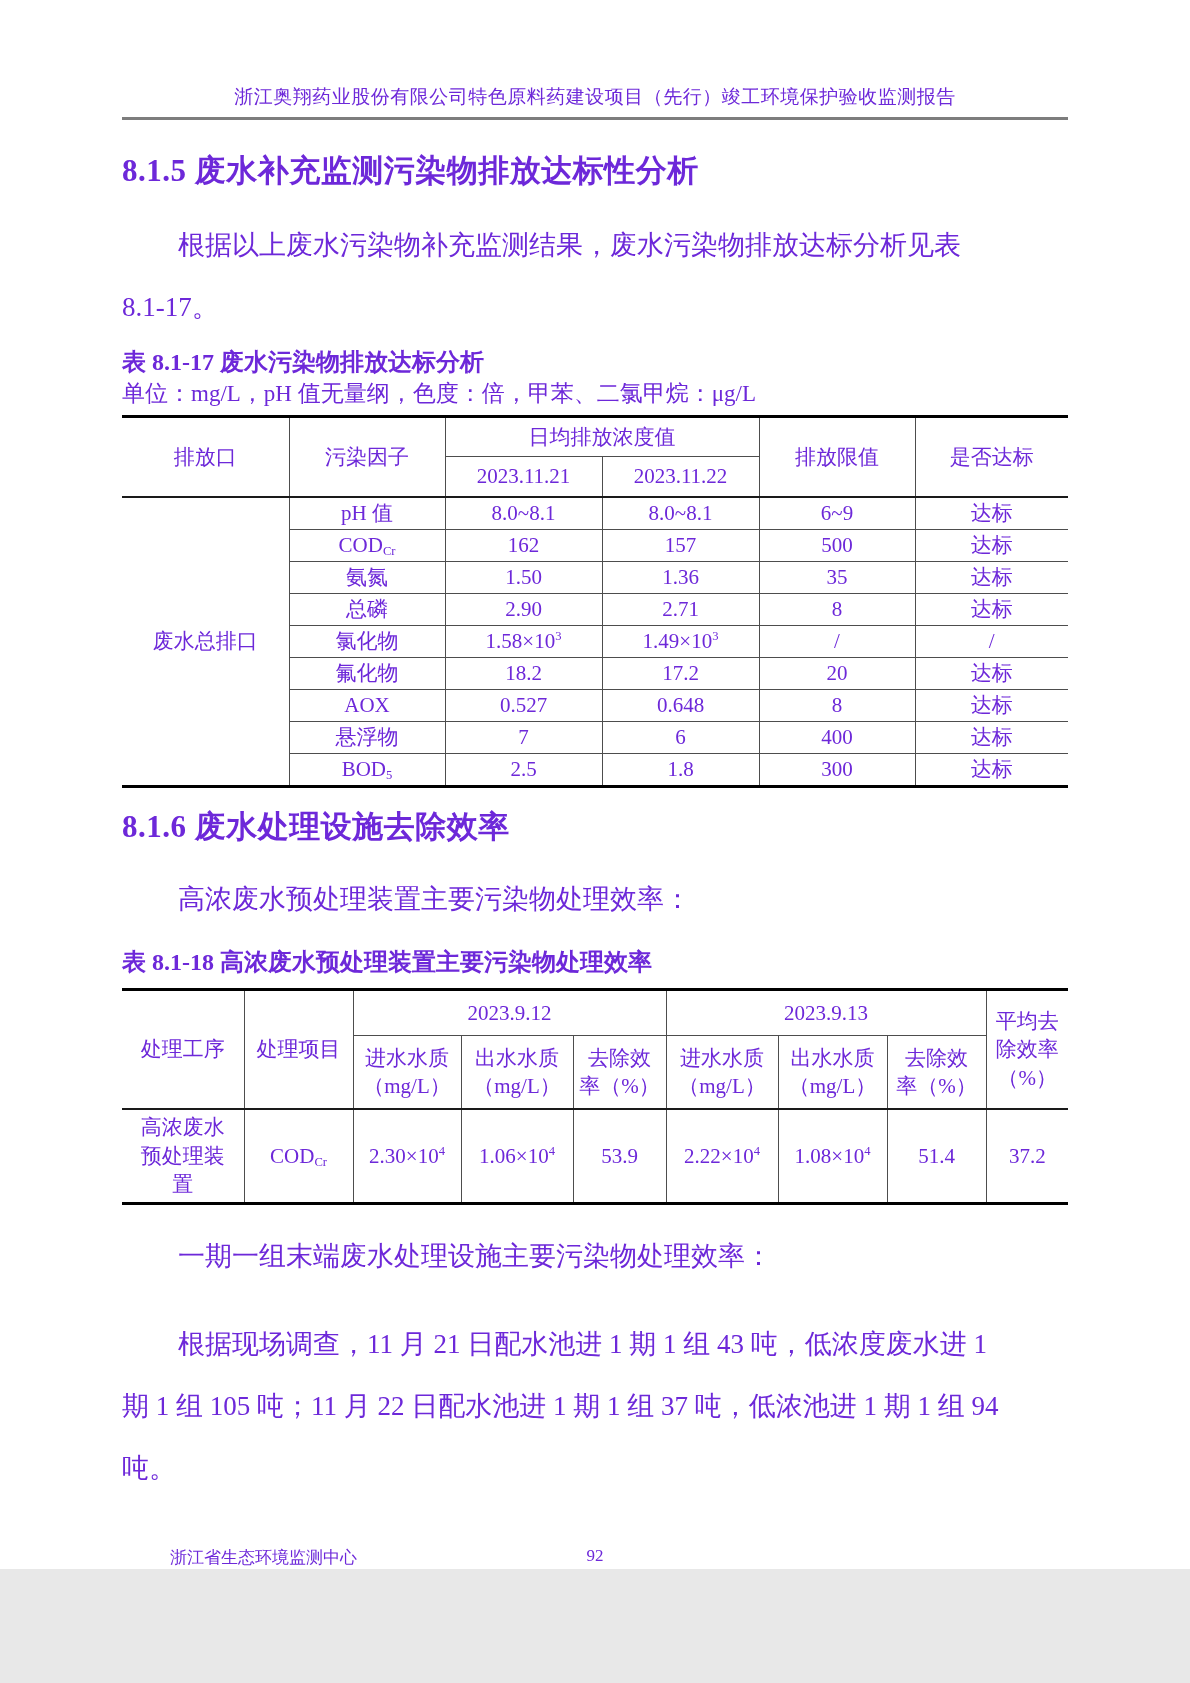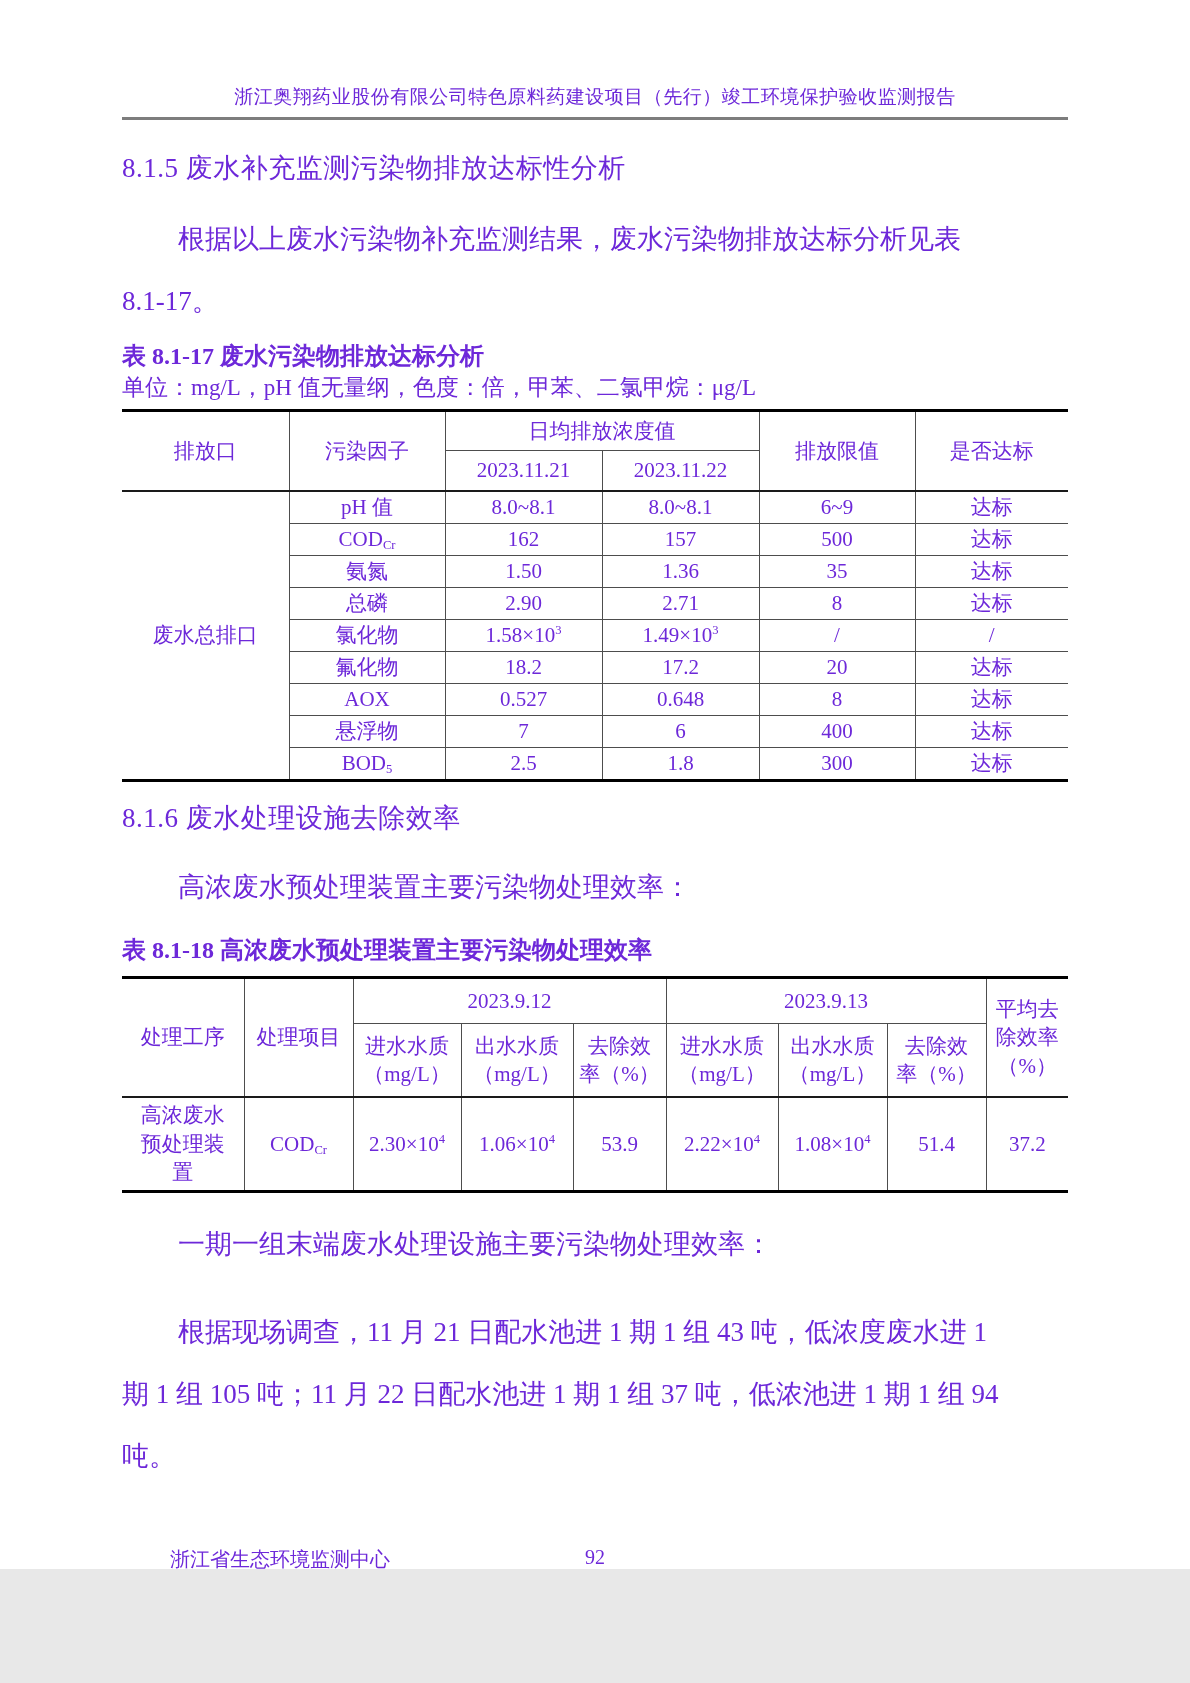--- a/index.html
+++ b/index.html
@@ -24,22 +24,22 @@
     letter-spacing:0.5px;
     white-space:nowrap;
   }
   .header-rule{
     margin-top:7px;
     height:3px;
     background:#7d7d7d;
   }
   .section-heading{
     margin:30px 0 0 0;
-    font-size:27px;
-    font-weight:normal;
+    font-size:31px;
+    font-weight:bold;
     letter-spacing:0.5px;
   }
   .para{ font-size:27px; }
   .para-line{ line-height:62px; }
   .indent{ text-indent:56px; }
   .para-block1{ margin-top:22px; }
   .table-caption{
     margin-top:8px;
     font-size:24px;
     font-weight:bold;
@@ -82,21 +82,21 @@
   sup,sub{ font-size:0.6em; line-height:0;font-family:Liberation Serif, serif; }
   sup{ vertical-align:0.6em; }
   sub{ vertical-align:-0.25em; }
   .gap-816{ margin-top:18px; }
   .para-single{ margin-top:20px; line-height:62px; font-size:27px; }
   .para-survey{ margin-top:26px; }
   .footer{
     position:absolute;
     top:1546px; left:122px;
     width:946px;
-    font-size:20px;
+    font-size:17px;
   }
   .footer-org{ margin-left:48px; }
   .footer-page{
     position:absolute;
     left:473px; top:0;
     transform:translateX(-50%);
   }
 </style>
 </head>
 <body>

